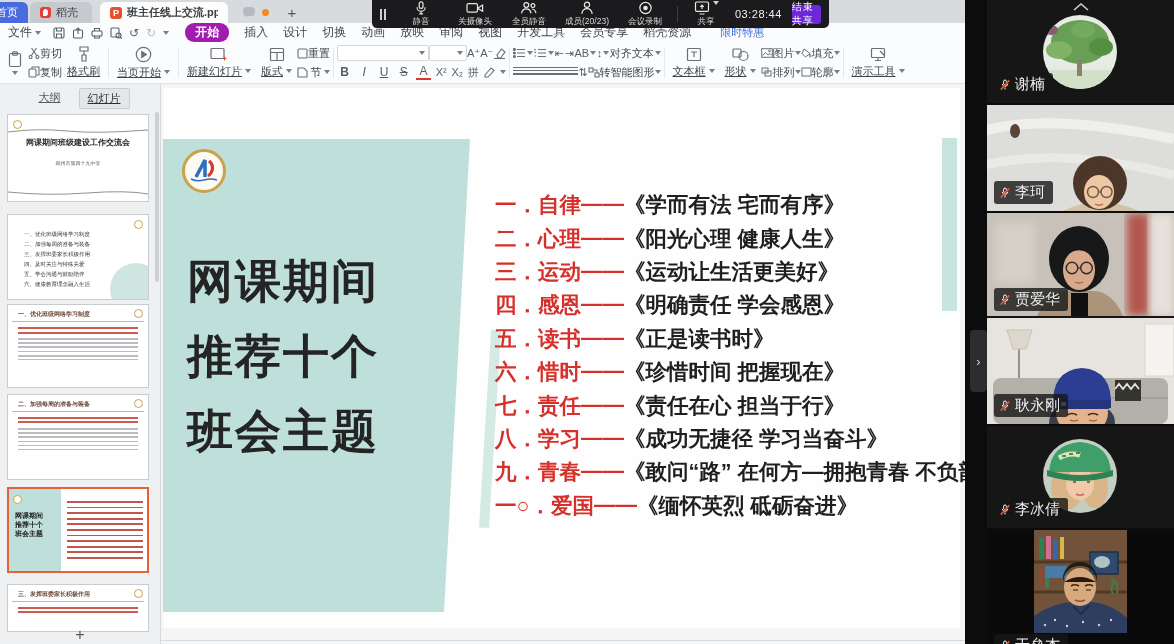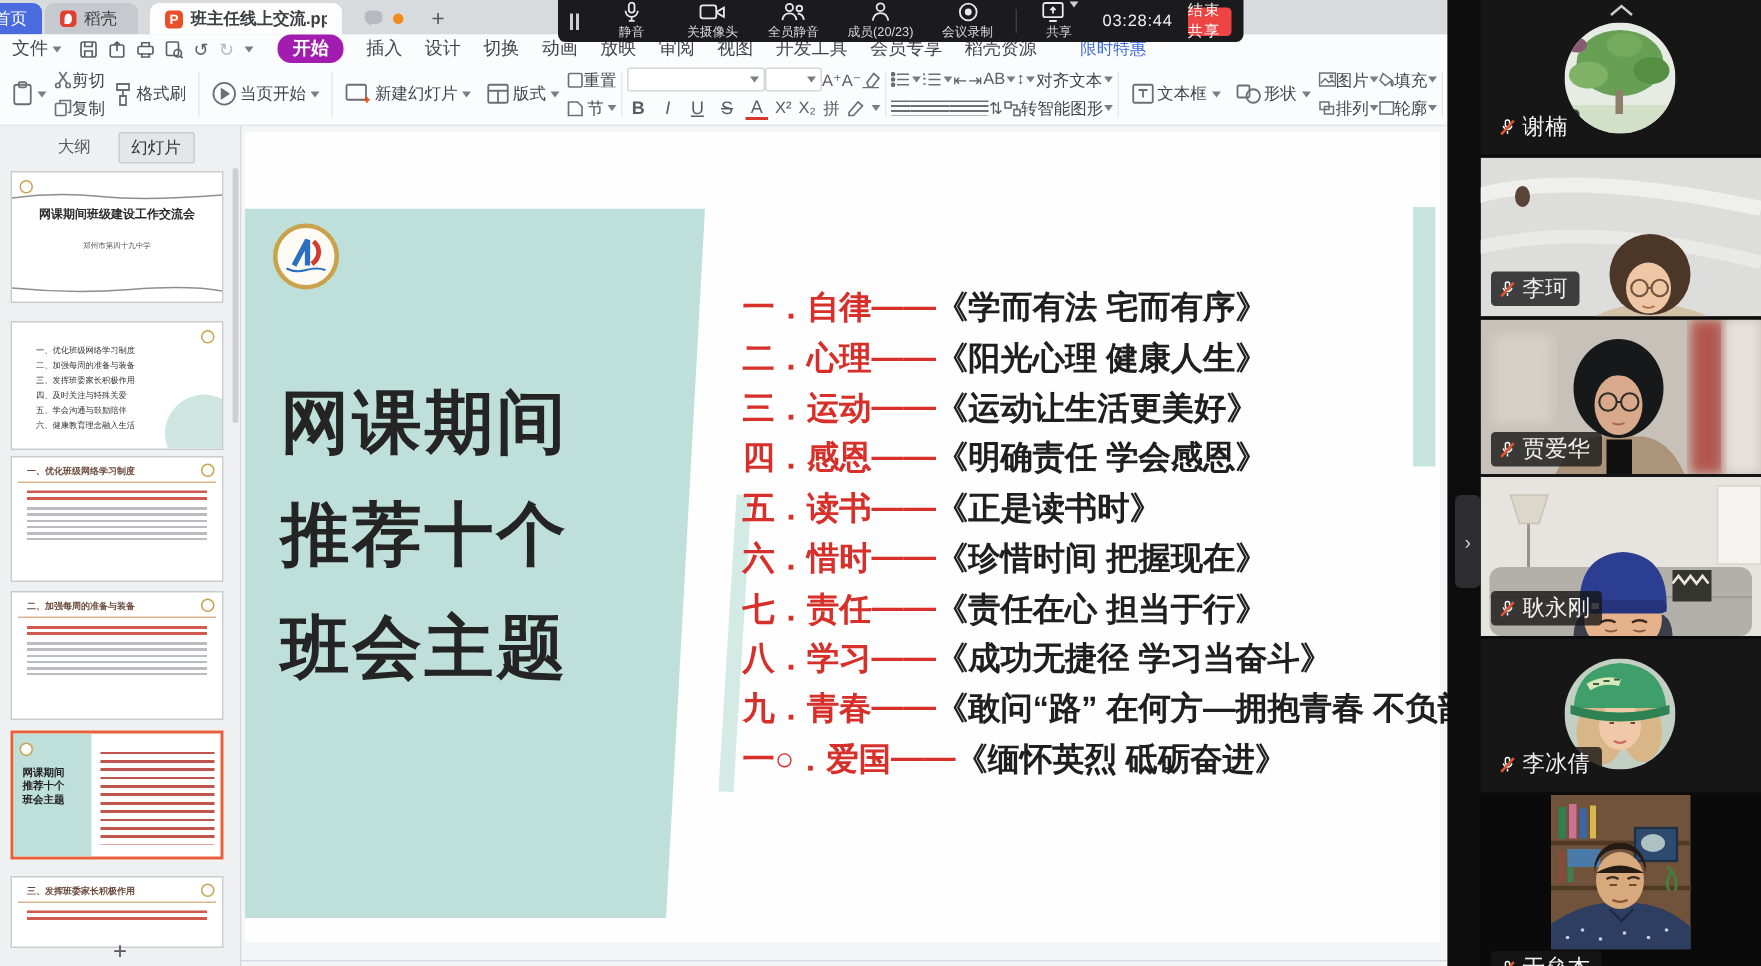--- a/index.html
+++ b/index.html
@@ -27,36 +27,36 @@
   .qicons{display:flex;align-items:center;gap:7px;margin:0 6px;color:#5a5f66;}
   .qicons svg{display:block;}
   .mtabs{display:flex;align-items:center;gap:15px;margin-left:10px;white-space:nowrap;}
   .mtab{color:#41454a;}
   .mtab.active{background:#a21caf;color:#fff;border-radius:9px;padding:1px 10px;font-weight:bold;}
   .promo{color:#3f6bdd;margin-left:14px;font-size:11px;}
   .caret{width:0;height:0;border-left:3px solid transparent;border-right:3px solid transparent;border-top:4px solid #7a7e83;display:inline-block;}
 
   .toolbar{position:absolute;left:0;top:42px;width:965px;height:42px;background:#fbfcfd;border-bottom:1px solid #e2e4e6;display:flex;align-items:center;padding:0 2px;overflow:hidden;}
   .vsep{width:1px;height:30px;background:#e6e7e9;margin:0 3px;flex:0 0 auto;}
-  .bigbtn{display:flex;flex-direction:row;align-items:center;justify-content:center;gap:2px;padding:0 5px;height:40px;font-size:11px;color:#41464b;flex:0 0 auto;white-space:nowrap;}
+  .bigbtn{display:flex;flex-direction:column;align-items:center;justify-content:center;gap:2px;padding:0 5px;height:40px;font-size:11px;color:#41464b;flex:0 0 auto;white-space:nowrap;text-decoration:underline;}
   .stack{display:flex;flex-direction:column;justify-content:center;gap:2px;height:40px;flex:0 0 auto;}
   .smallrow{display:flex;align-items:center;gap:0;font-size:11px;color:#41464b;height:17px;white-space:nowrap;justify-content:space-between;}
   .lblrow{display:flex;align-items:center;gap:3px;}
   .tico{color:#6b6f74;}
   .tico svg{display:block;}
   .fontsel{width:92px;height:16px;border:1px solid #d5d7da;border-radius:2px;background:#fff;display:flex;align-items:center;justify-content:flex-end;padding:0 3px;}
   .sizesel{width:38px;height:16px;border:1px solid #d5d7da;border-radius:2px;background:#fff;display:flex;align-items:center;justify-content:flex-end;padding:0 3px;}
   .stylebtn{font-size:12px;color:#5a5e63;width:15px;text-align:center;}
   .al{width:13px;height:10px;background:repeating-linear-gradient(to bottom,#6b6f74 0 1.3px,transparent 1.3px 3.2px);}
   .glyphbtn{font-size:11px;color:#5a5e63;}
 
   
   .sidebar{position:absolute;left:0;top:84px;width:161px;height:560px;background:#eef0f2;border-right:1px solid #d6d8da;}
   .side-tabs{position:absolute;left:0;top:4px;width:100%;display:flex;justify-content:center;gap:10px;font-size:11px;color:#5a5e63;}
-  .side-tab{padding:2px 8px;}
+  .side-tab{padding:2px 8px;text-decoration:underline;}
   .side-tab.active{background:#e4e7ea;border:1px solid #c9ccd0;border-radius:2px;color:#2e3136;}
   .thumb{position:absolute;left:7px;width:142px;background:#fff;border:1px solid #c9cccf;overflow:hidden;}
   .thumb.sel{border:2px solid #e8603a;}
   .t-logo{position:absolute;width:9px;height:9px;border-radius:50%;border:1.5px solid #c9a24b;background:#fff;}
   .t-title1{margin-top:22px;text-align:center;font-size:8px;font-weight:bold;color:#2a2a2a;line-height:11px;padding:0 8px;}
   .t-sub1{text-align:center;font-size:5px;color:#555;margin-top:12px;}
   .wavy{position:absolute;left:0;width:100%;}
   .agenda{padding:14px 0 0 16px;font-size:5.5px;line-height:10px;color:#333;position:relative;}
   .agenda-teal{position:absolute;right:-14px;bottom:-16px;width:52px;height:52px;border-radius:50%;background:#cfe6e0;}
   .t-ctitle{font-size:6px;color:#6b4a3a;font-weight:bold;padding:5px 6px 2px;border-bottom:0.5px solid #d8b48a;margin:0 4px;}
@@ -85,21 +85,21 @@
 
   
   .meetbar{position:absolute;left:372px;top:0;width:457px;height:28px;background:#1b1b1d;border-radius:0 0 5px 5px;display:flex;align-items:center;padding:0 8px;z-index:50;color:#e8e8e8;}
   .handle{display:flex;gap:2px;margin-right:8px;}
   .handle i{display:block;width:2px;height:11px;background:#cfcfcf;}
   .mitem{display:flex;flex-direction:column;align-items:center;justify-content:center;gap:1px;width:54px;flex:0 0 auto;}
   .mitem svg{display:block;}
   .mlabel{font-size:8.5px;color:#d8d8d8;white-space:nowrap;}
   .mdiv{width:1px;height:16px;background:#3c3c3e;margin:0 5px;flex:0 0 auto;}
   .mtimer{font-size:11px;color:#f0f0f0;margin:0 10px 0 6px;letter-spacing:0.5px;}
-  .endbtn{width:72px;height:19px;background:#ef4444;border-radius:3px;color:#fff;font-size:10px;display:flex;align-items:center;justify-content:center;letter-spacing:1px;}
+  .endbtn{width:72px;height:19px;background:#6d28d9;border-radius:3px;color:#fff;font-size:10px;display:flex;align-items:center;justify-content:center;letter-spacing:1px;}
   .sharewrap{display:flex;align-items:flex-start;gap:2px;}
 
   
   .panel{position:absolute;left:965px;top:0;width:209px;height:644px;background:#0c0c0c;}
   .expand-tab{position:absolute;left:5px;top:330px;width:17px;height:62px;background:#2d2d2f;border-radius:4px;display:flex;align-items:center;justify-content:center;color:#cfcfcf;font-size:13px;}
   .tiles{position:absolute;left:22px;top:0;width:187px;height:644px;}
   .tile{position:absolute;left:0;width:187px;background:#161616;overflow:hidden;}
   .tile svg{display:block;}
   .badge{position:absolute;left:7px;bottom:7px;display:flex;align-items:center;gap:4px;background:rgba(22,22,22,0.8);border-radius:3px;padding:2px 8px 2px 5px;}
   .badge span{color:#f0f0f0;font-size:15px;white-space:nowrap;}

